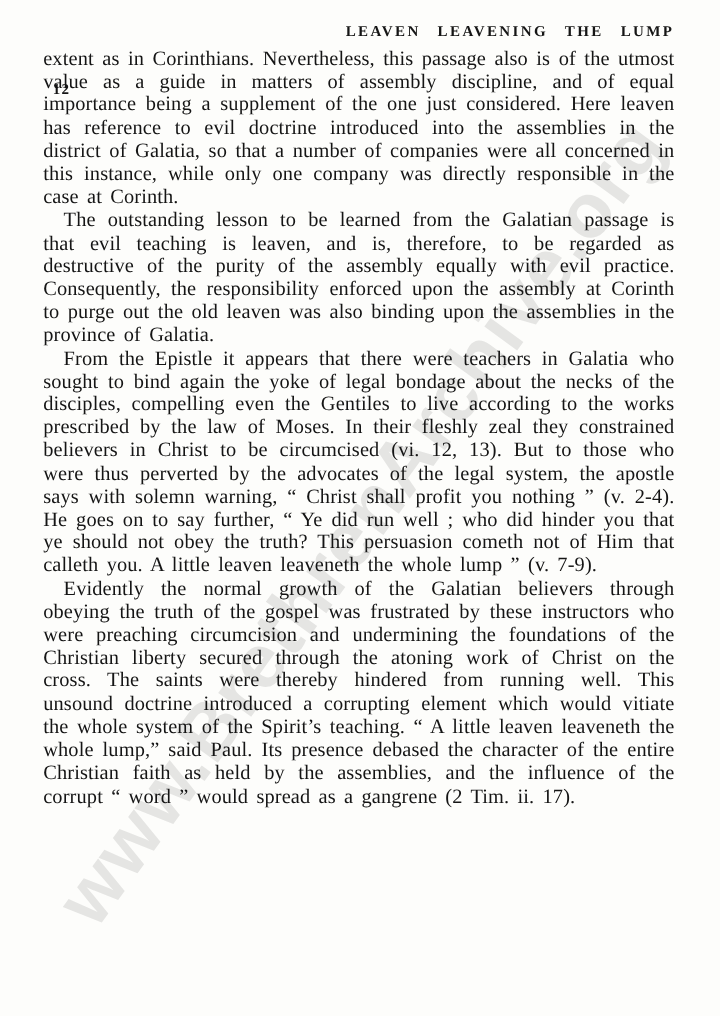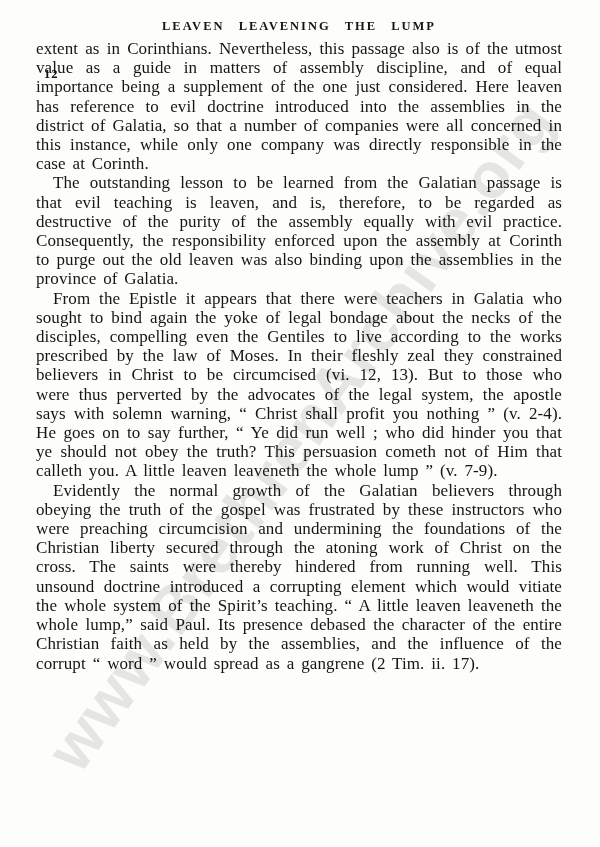--- a/index.html
+++ b/index.html
@@ -33,21 +33,21 @@
     font-weight:bold;
     letter-spacing:2px;
   }
   .page-number {
     position:absolute; left:8px; top:0;
     letter-spacing:1px;
     margin-top:48px;
   }
   .running-title {
     display:block;
-    text-align:center;
+    text-align:right;
     word-spacing:9px;
   }
   .body-text {
     position:absolute;
     top:39px; left:36px; width:526px;
     z-index:1;
     text-align:justify;
     font-size:17px;
     line-height:19.2px;
     word-spacing:2.5px;

